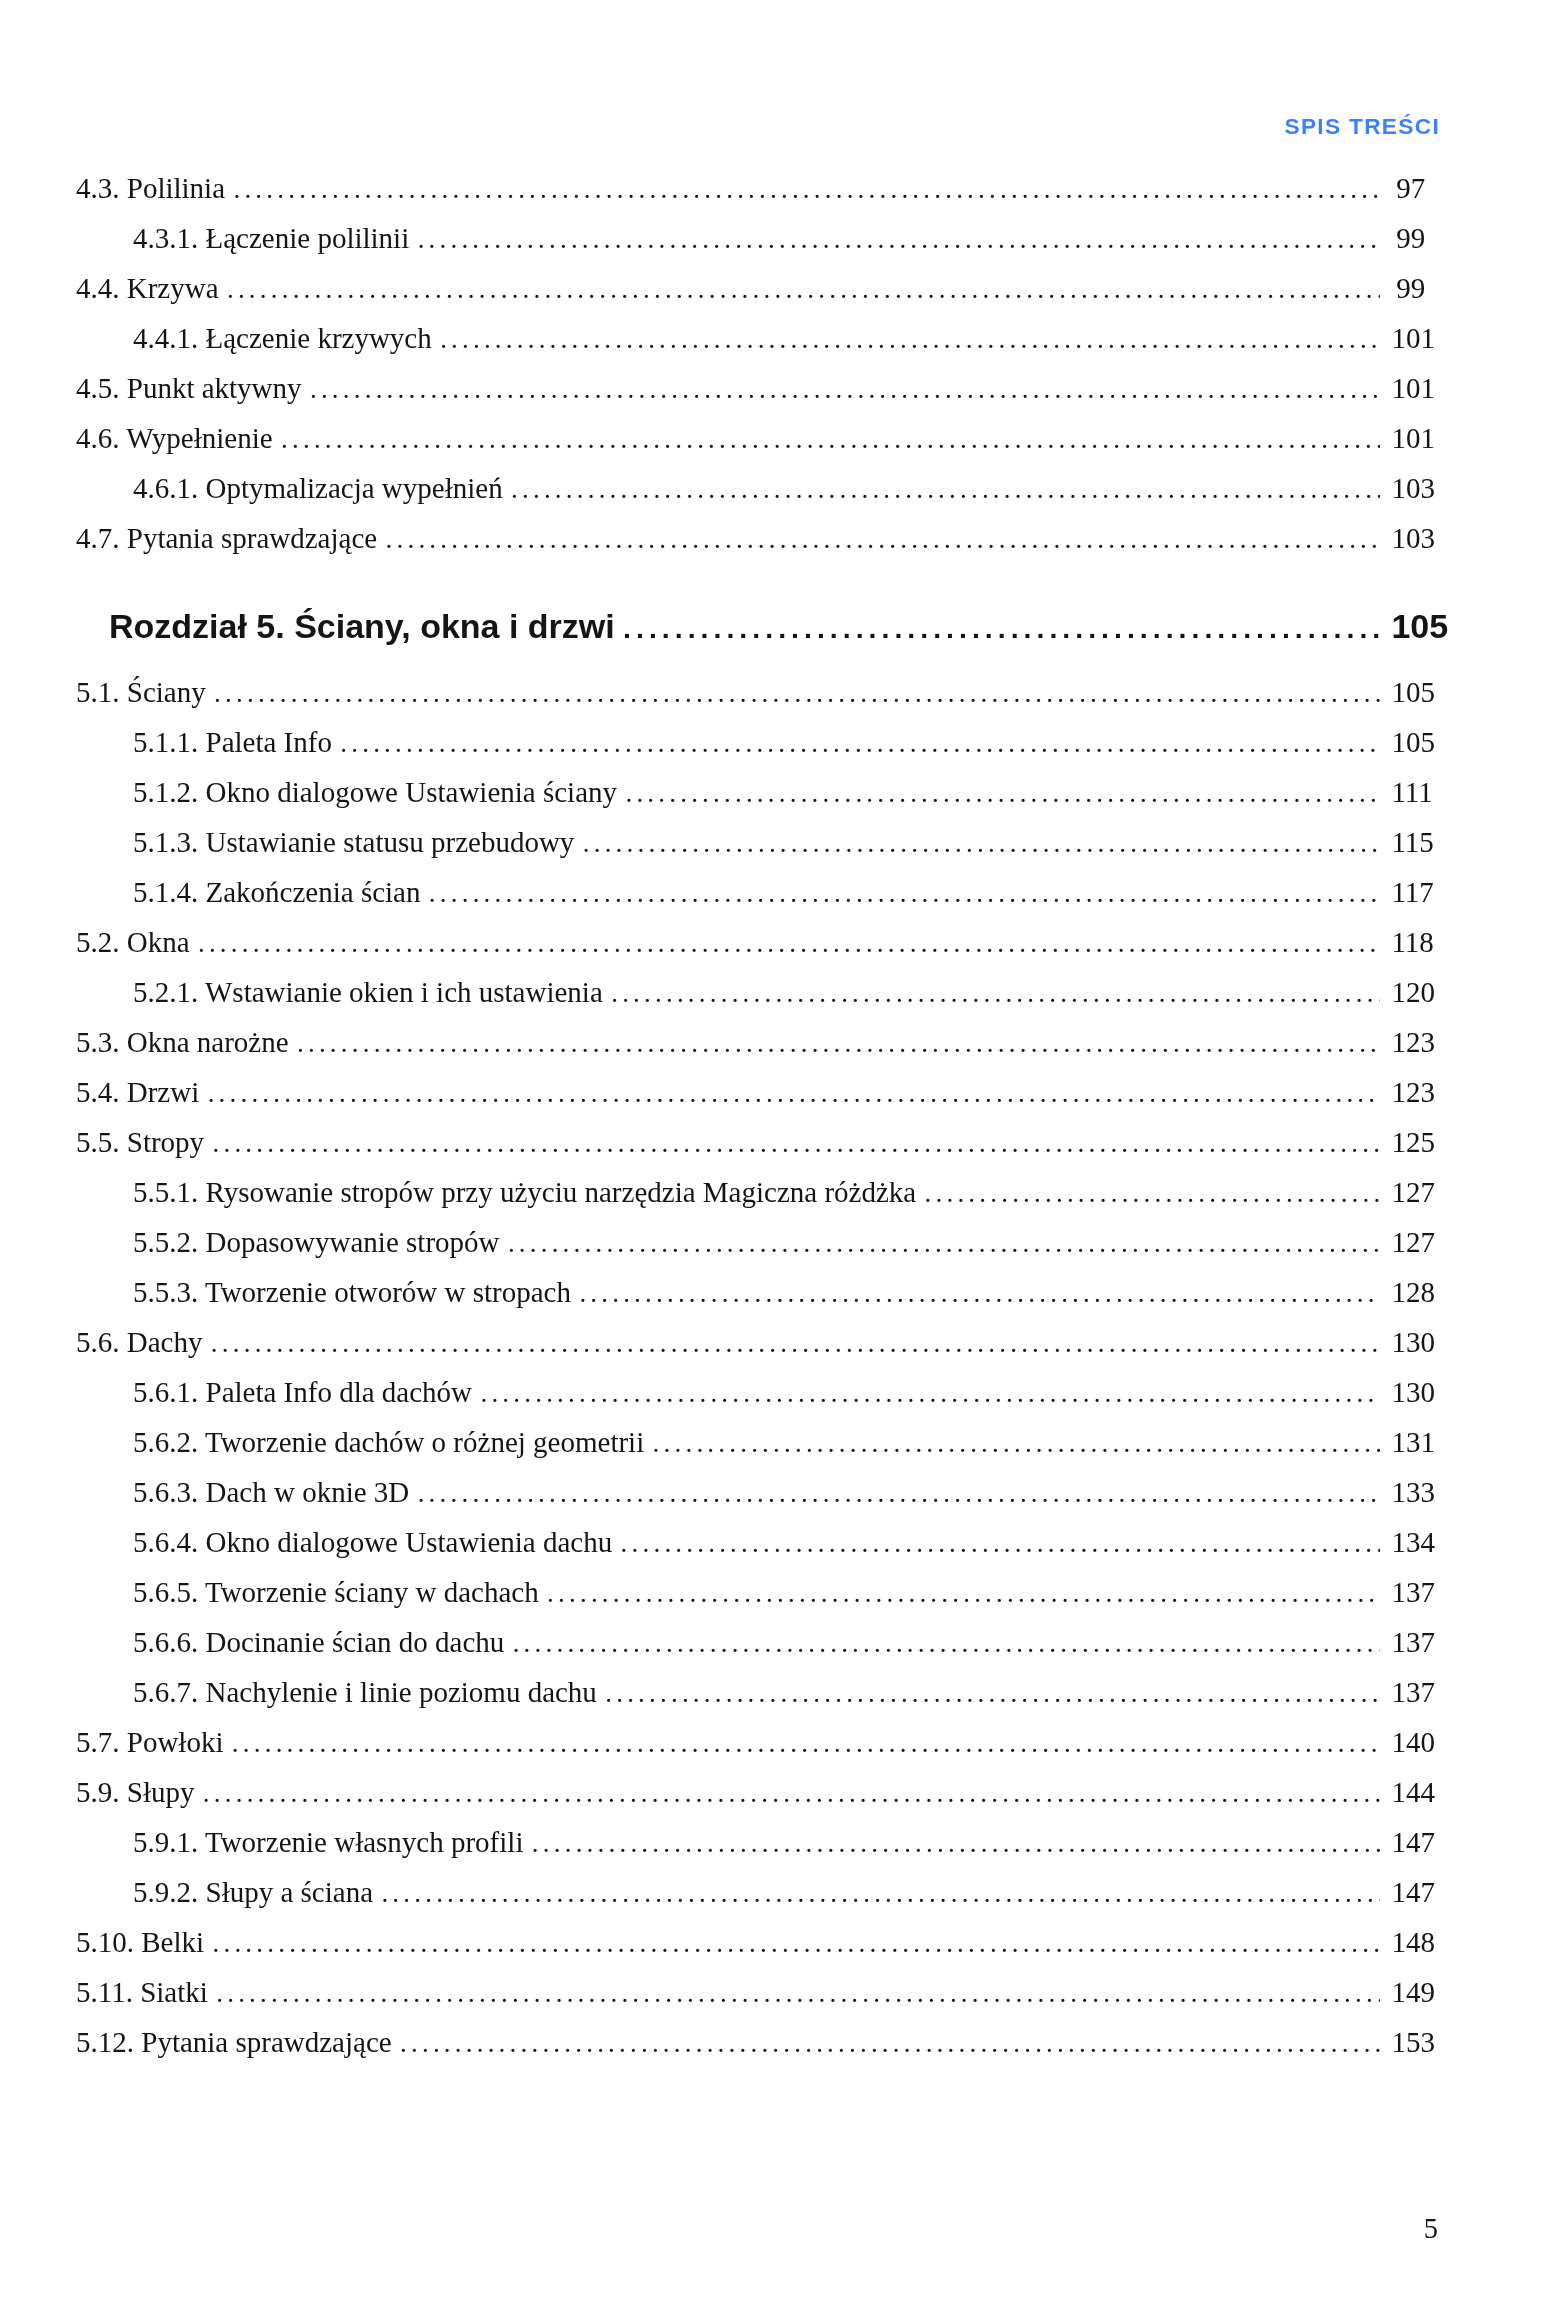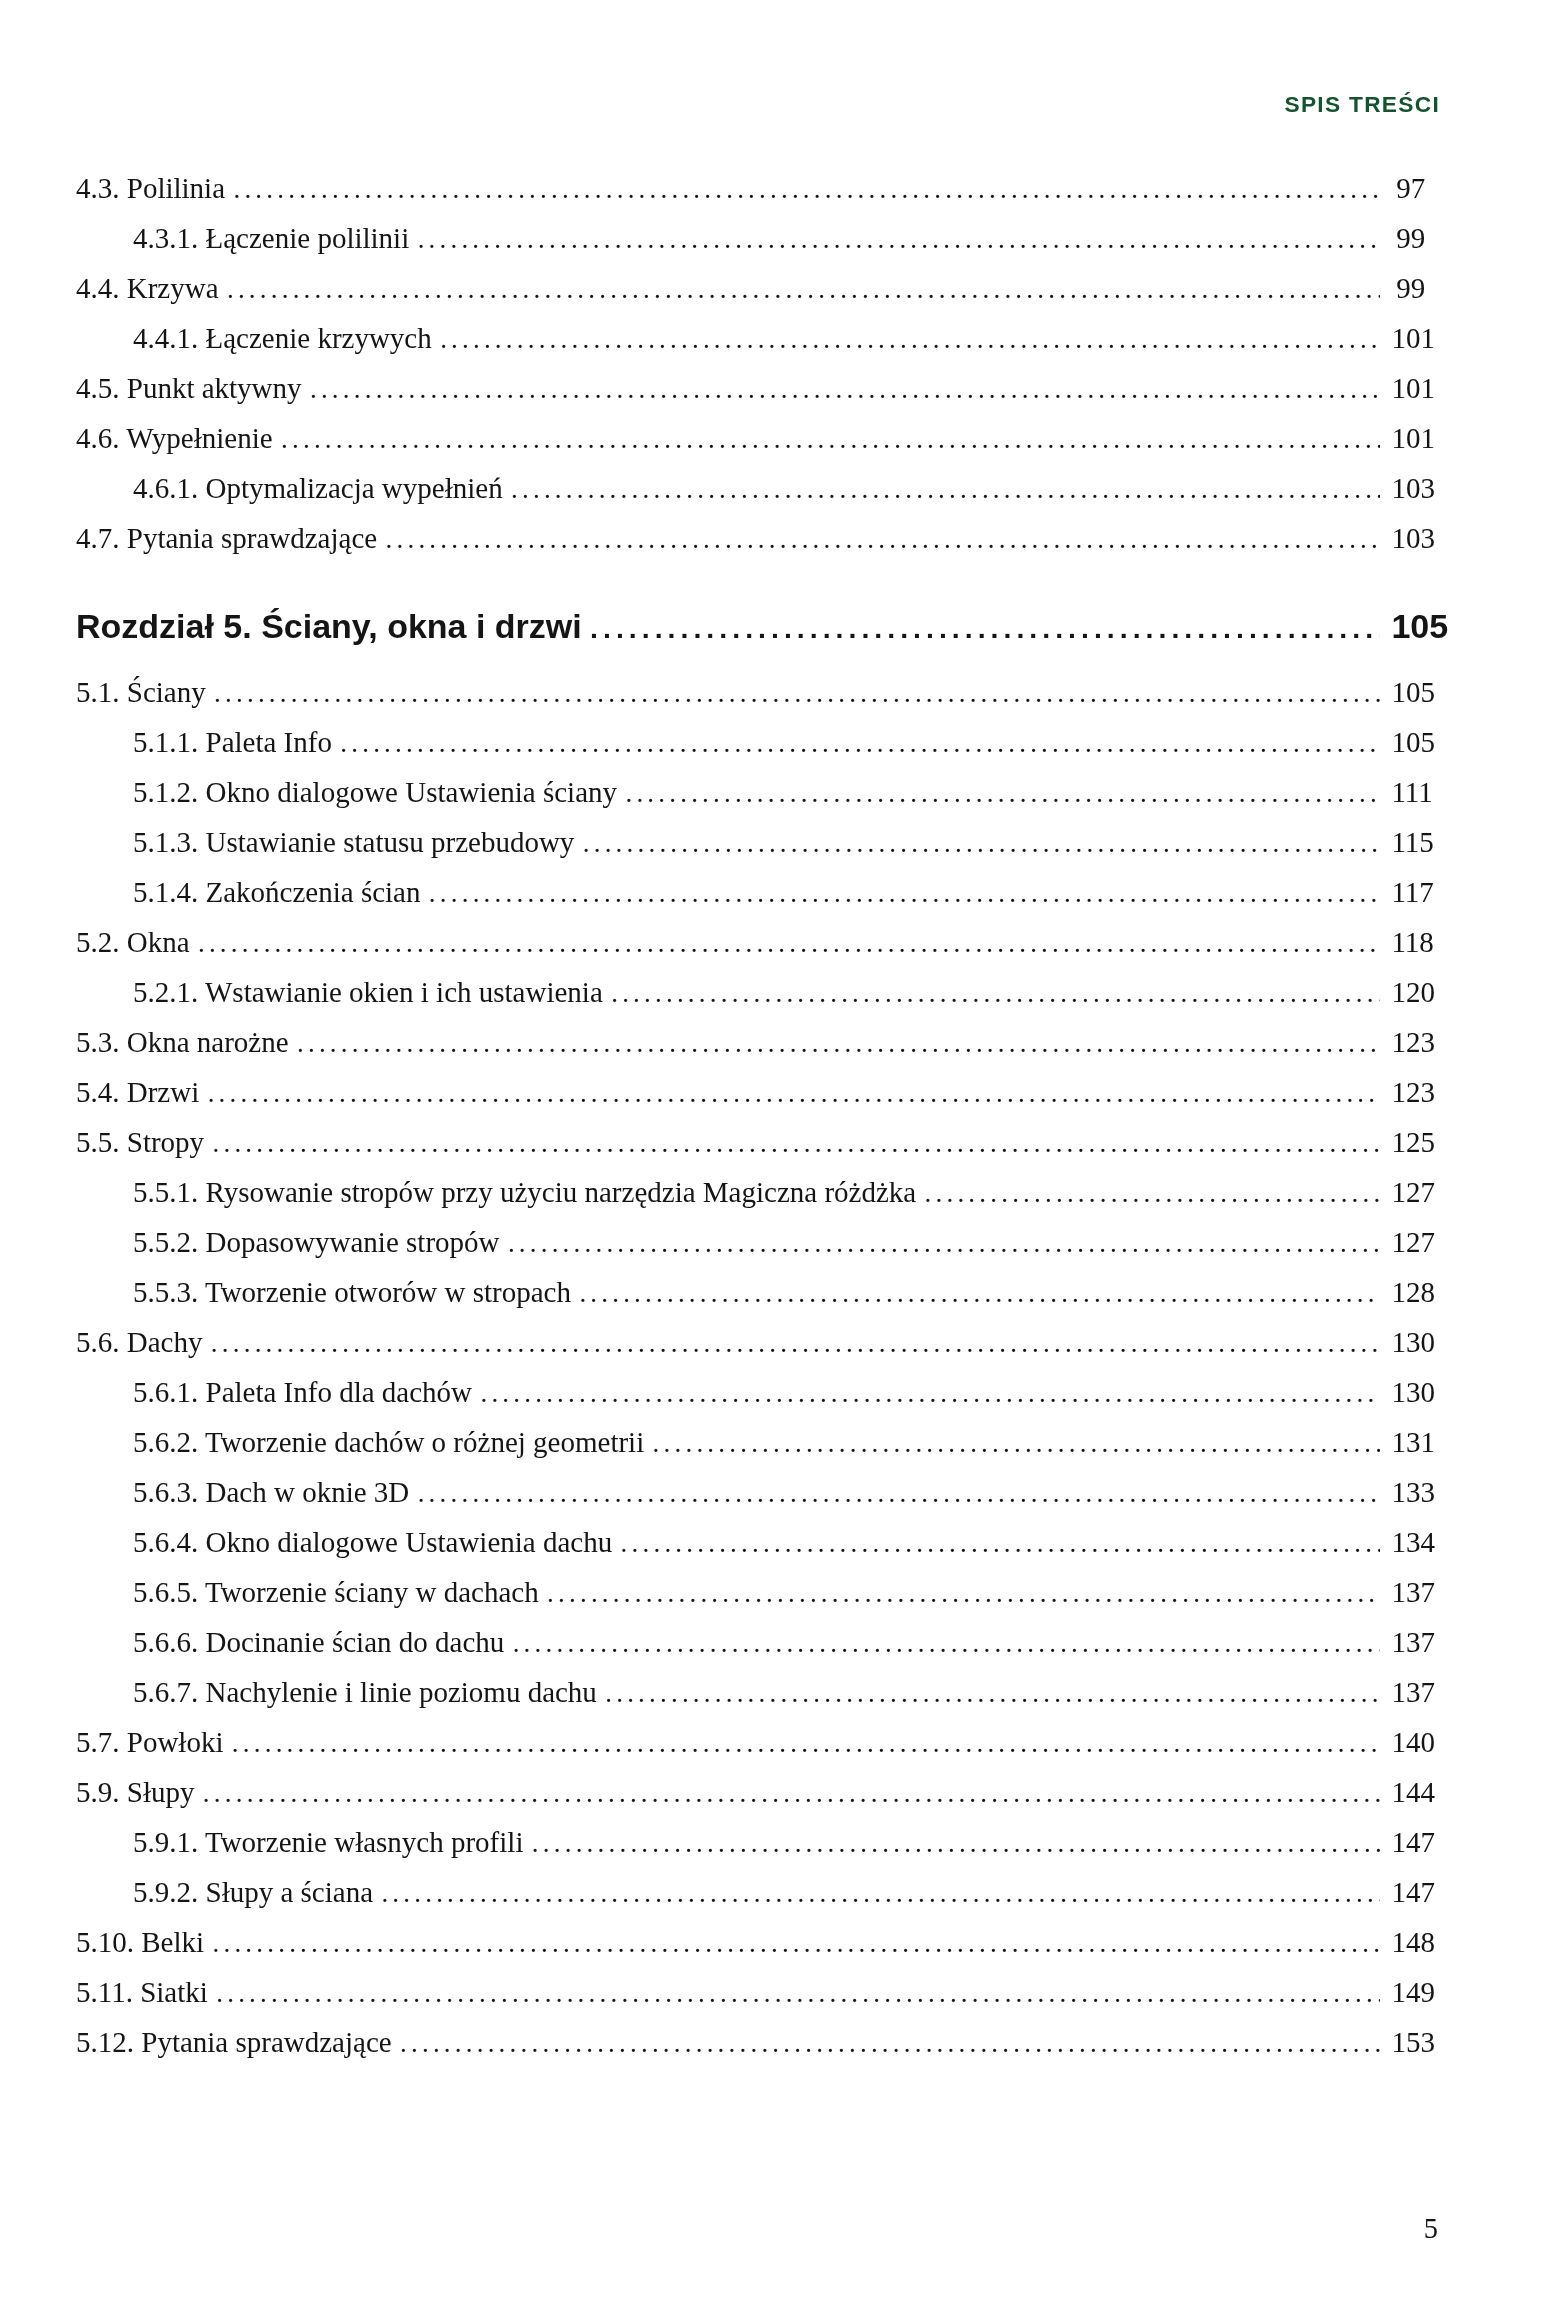--- a/index.html
+++ b/index.html
@@ -9,27 +9,27 @@
     width: 1566px;
     height: 2319px;
     margin: 0 auto;
     background: #ffffff;
     color: #151515;
     font-family: "Liberation Serif", serif;
     overflow: hidden;
   }
   .header {
     position: absolute;
-    top: 91px;
+    top: 113px;
     right: 126px;
     font-family: "Liberation Sans", sans-serif;
     font-weight: bold;
     font-size: 22.7px;
     letter-spacing: 1.3px;
-    color: #14532d;
+    color: #3b82f6;
     text-align: right;
   }
   .toc {
     position: absolute;
     top: 164px;
     left: 76px;
     right: 136px;
   }
   .toc-row {
     display: flex;
@@ -40,20 +40,21 @@
   }
   .toc-row.level-2 { padding-left: 57px; }
   .toc-row.chapter {
     font-family: "Liberation Sans", sans-serif;
     font-weight: bold;
     font-size: 34px;
     height: 62px;
     line-height: 60px;
     margin-top: 32px;
     margin-bottom: 10px;
+    margin-left: 33px;
   }
   .toc-label { white-space: nowrap; }
   .toc-dots {
     flex: 1 1 auto;
     overflow: hidden;
     white-space: nowrap;
     margin: 0 3.4px 0 8.4px;
     min-width: 17px;
   }
   .toc-dots::after {

